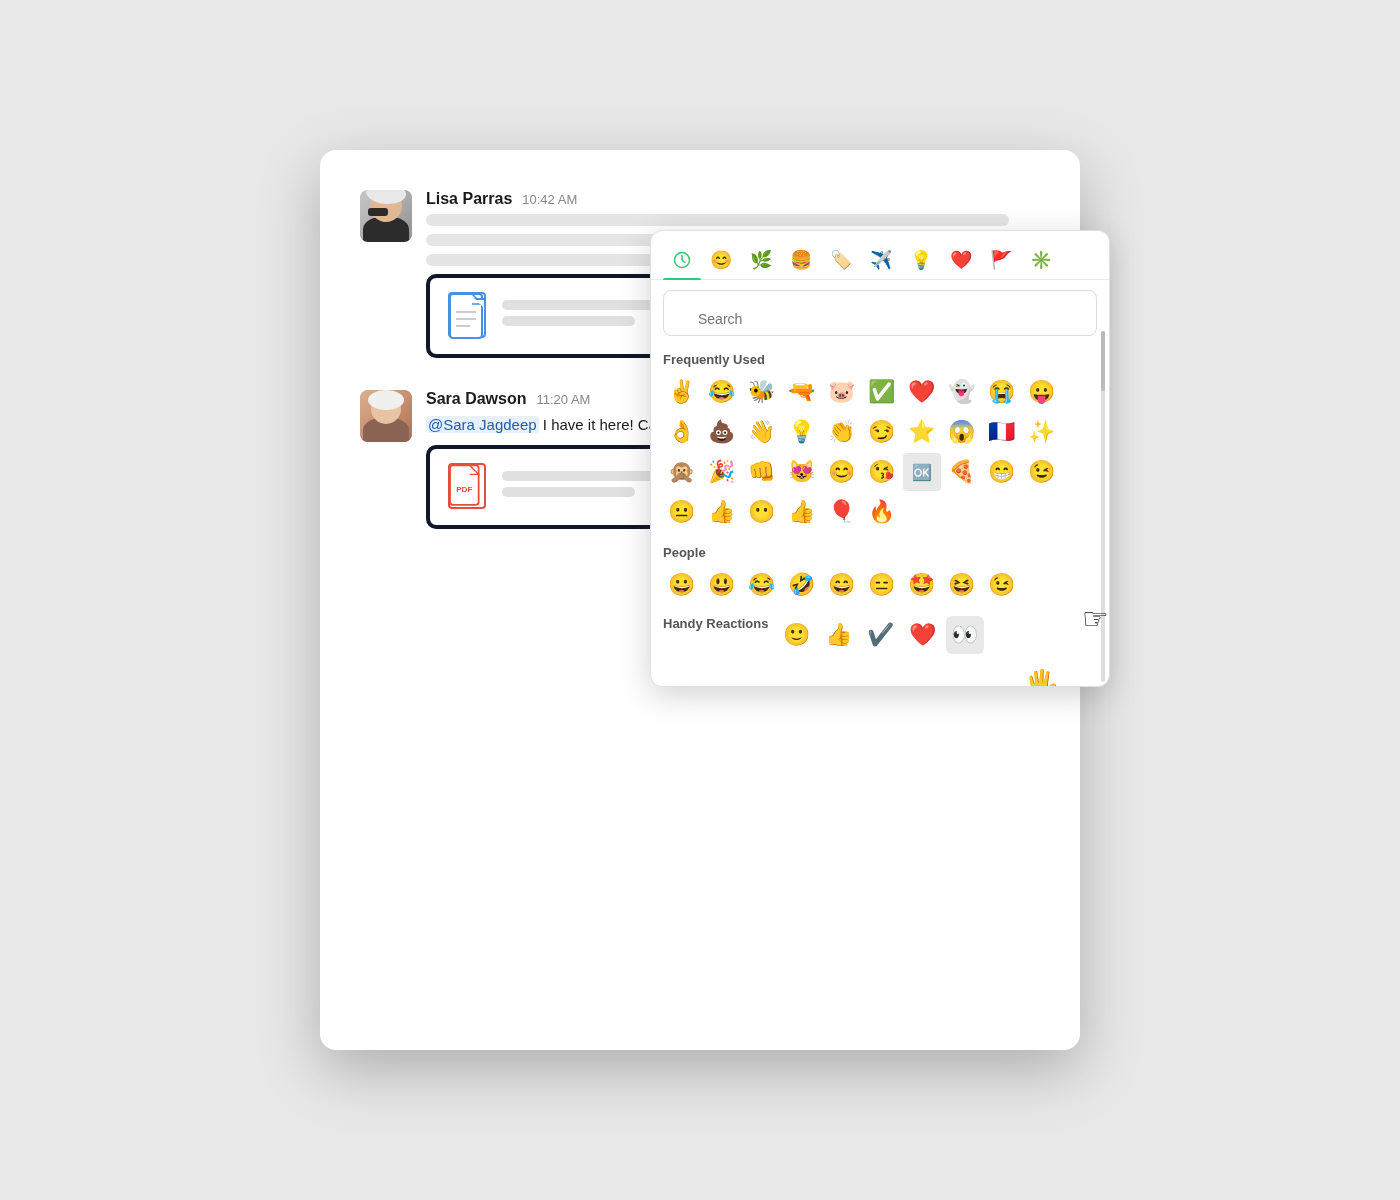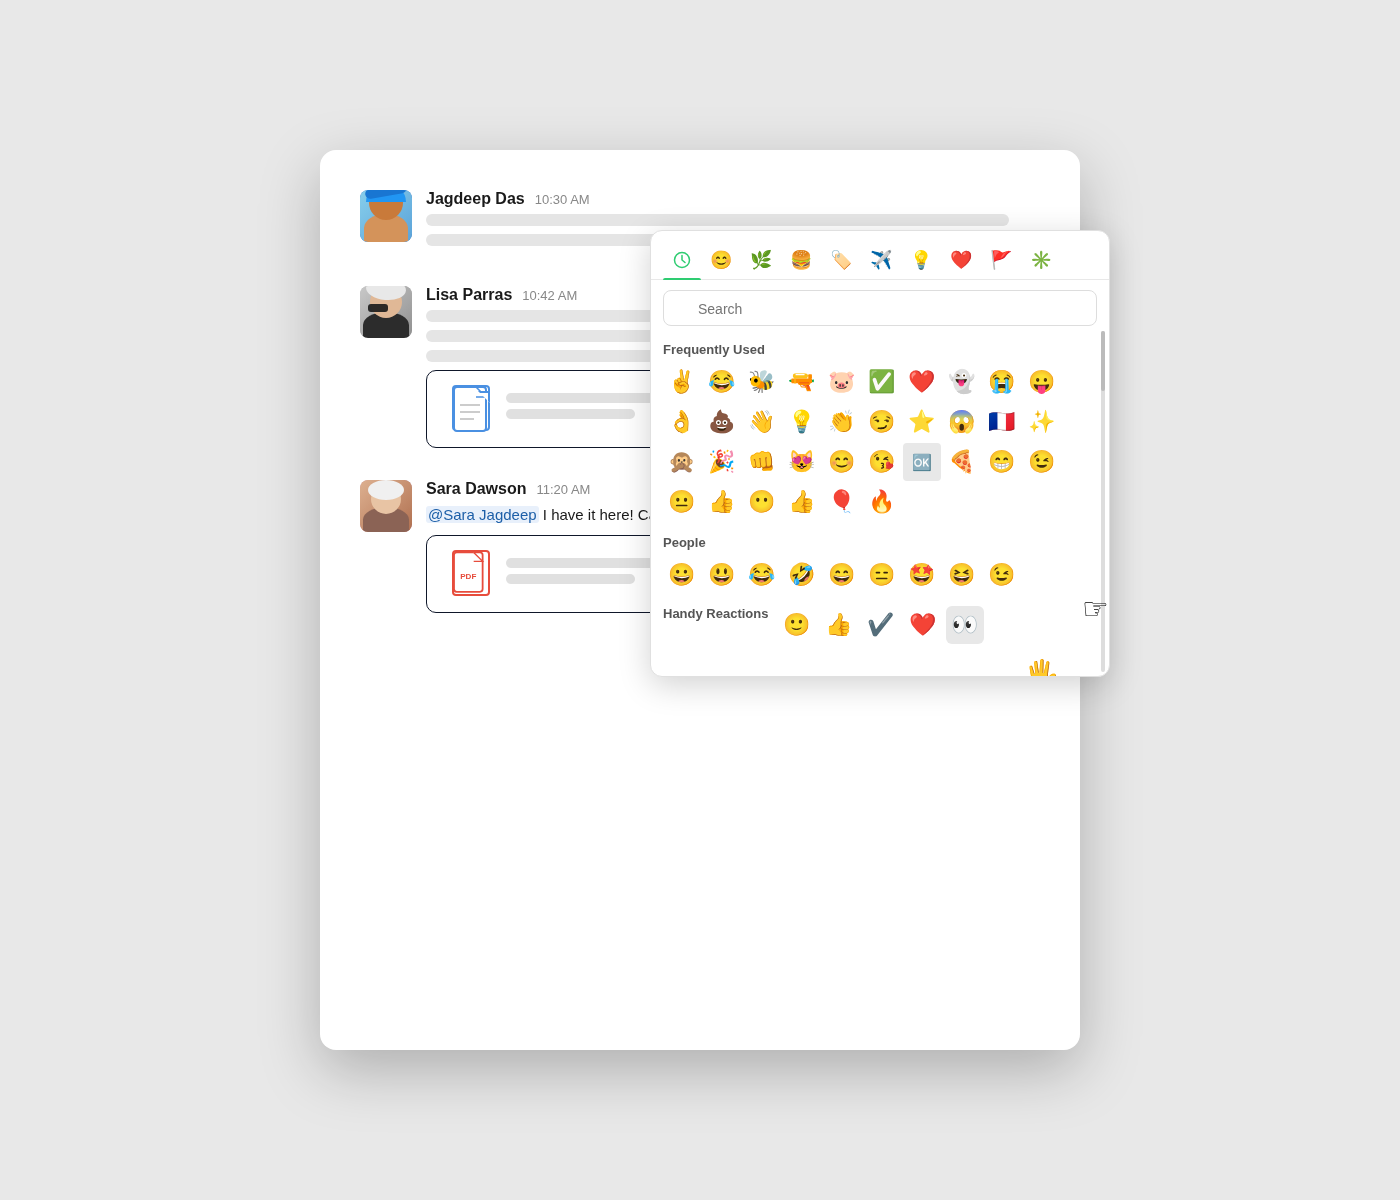--- a/index.html
+++ b/index.html
@@ -103,23 +103,23 @@
 
     .message-line.short { width: 60%; }
     .message-line.medium { width: 80%; }
     .message-line.long { width: 95%; }
 
     
     .file-attachment {
       display: flex;
       align-items: center;
       gap: 14px;
-      border: 1px solid #0f172a;
+      border: 4px solid #0f172a;
       border-radius: 10px;
-      padding: 14px 25px;
+      padding: 14px 18px;
       margin-top: 8px;
       width: 340px;
       background: #fff;
     }
 
     .file-icon {
       width: 40px;
       height: 48px;
       flex-shrink: 0;
       position: relative;
@@ -270,21 +270,21 @@
     }
 
     .emoji-tab.active { color: #2ecc71; }
 
     .search-container {
       padding: 10px 12px;
     }
 
     .search-box {
       width: 100%;
-      padding: 10px 14px 8px 34px;
+      padding: 20px 14px 8px 34px;
       border: 1.5px solid #ddd;
       border-radius: 8px;
       font-size: 14px;
       color: #333;
       background: #fff;
       outline: none;
       position: relative;
     }
 
     .search-wrapper {
@@ -384,39 +384,20 @@
       border-radius: 2px;
       position: absolute;
       top: 0;
     }
   </style>
 </head>
 <body>
 
 <div class="app-window">
 
-  <div class="message">
-    <div class="avatar avatar-jagdeep">
-
-      <div style="position:relative;width:52px;height:52px;background:linear-gradient(135deg,#87CEEB,#5ba3d9);border-radius:8px;overflow:hidden;">
-        <div style="position:absolute;bottom:0;left:50%;transform:translateX(-50%);width:44px;height:28px;background:#d4935a;border-radius:50% 50% 0 0;"></div>
-        <div style="position:absolute;bottom:22px;left:50%;transform:translateX(-50%);width:34px;height:34px;background:#c97a3a;border-radius:50%;"></div>
-        <div style="position:absolute;bottom:40px;left:50%;transform:translateX(-50%);width:40px;height:18px;background:#2196f3;border-radius:20px 20px 0 0;"></div>
-        <div style="position:absolute;bottom:46px;left:50%;transform:translateX(-50%) rotate(-10deg);width:42px;height:10px;background:#1976d2;border-radius:5px;"></div>
-      </div>
-    </div>
-    <div class="message-content">
-      <div class="message-header">
-        <span class="sender-name">Jagdeep Das</span>
-        <span class="timestamp">10:30 AM</span>
-      </div>
-      <div class="message-line long"></div>
-      <div class="message-line medium"></div>
-    </div>
-  </div>
 
   <div class="message">
     <div class="avatar avatar-sara">
       <div style="position:relative;width:52px;height:52px;background:linear-gradient(135deg,#c8c8c8,#909090);border-radius:8px;overflow:hidden;">
         <div style="position:absolute;bottom:0;left:50%;transform:translateX(-50%);width:46px;height:26px;background:#2c2c2c;border-radius:50% 50% 0 0;"></div>
         <div style="position:absolute;bottom:20px;left:50%;transform:translateX(-50%);width:32px;height:32px;background:#e0b896;border-radius:50%;"></div>
         <div style="position:absolute;bottom:38px;left:50%;transform:translateX(-50%) rotate(5deg);width:40px;height:22px;background:#e8e8e8;border-radius:50%;"></div>
         <div style="position:absolute;bottom:26px;left:8px;width:20px;height:8px;background:#1a1a1a;border-radius:3px;opacity:0.9;"></div>
       </div>
     </div>

